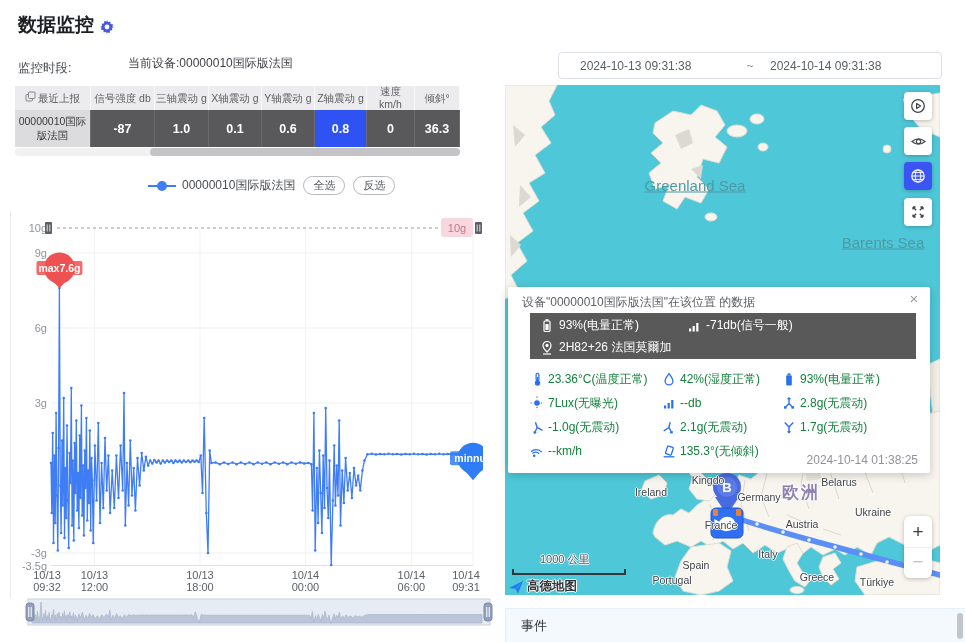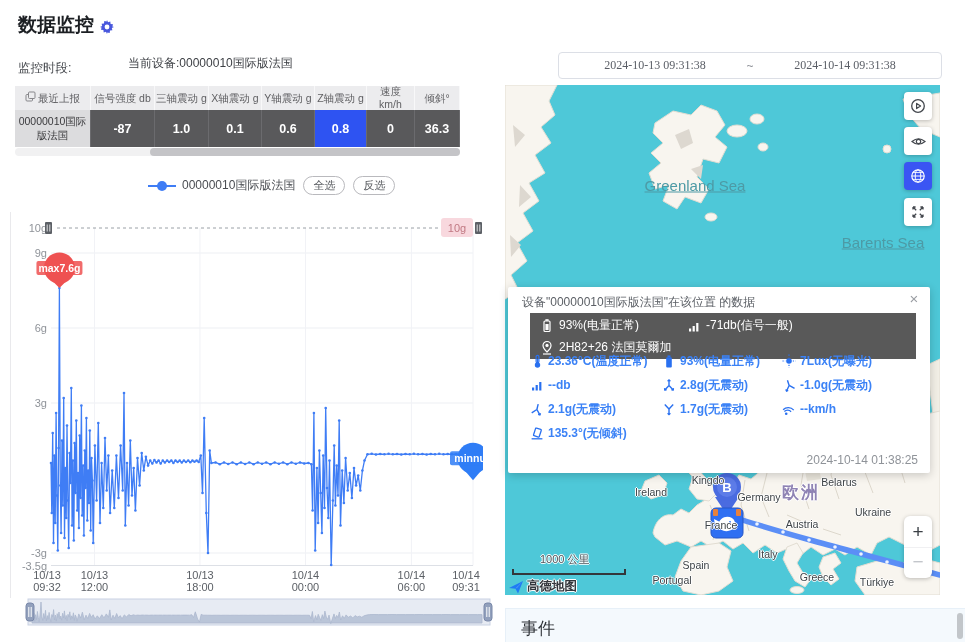--- a/index.html
+++ b/index.html
@@ -34,21 +34,21 @@
   .legend .seg i{position:absolute;left:9px;top:-4px;width:10px;height:10px;border-radius:50%;background:#3f7df5;}
   .pill{display:inline-block;border:1px solid #b9b9bd;border-radius:10px;font-size:11px;color:#55585d;
     padding:1px 9px;margin-left:8px;background:#fff;}
 
   .chart-wrap{left:10px;top:212px;width:472px;height:386px;border-left:1px solid #e9e9ec;}
   .dz-wrap{left:24px;top:597px;width:470px;height:36px;}
 
   
   .datebar{left:558px;top:52px;width:382px;height:25px;border:1px solid #dcdfe6;border-radius:4px;
     display:flex;align-items:center;justify-content:center;font-size:12px;color:#5a5e66;background:#fff;}
-  .datebar .dt{width:150px;text-align:center;font-family:Liberation Serif, serif;}
+  .datebar .dt{width:150px;}
   .datebar .sep{width:40px;text-align:center;color:#909399;}
 
   .map{left:505px;top:85px;width:435px;height:510px;overflow:hidden;background:#4ec8d8;}
   .map-label{position:absolute;transform:translate(-50%,-50%);pointer-events:none;white-space:nowrap;}
   .map-label.country{font-size:10.5px;font-weight:normal;color:#3e4347;
     text-shadow:1px 0 0 #fff,-1px 0 0 #fff,0 1px 0 #fff,0 -1px 0 #fff;}
   .map-label.sea{font-size:15px;color:#4d9aa5;text-decoration:underline;}
   .map-label.region{font-size:17px;font-weight:bold;color:#8f83b4;letter-spacing:2px;
     text-shadow:1px 0 0 #fff,-1px 0 0 #fff,0 1px 0 #fff,0 -1px 0 #fff;}
 
@@ -73,29 +73,29 @@
   .popup{left:508px;top:287px;width:422px;height:186px;background:#fff;border-radius:2px;
     box-shadow:0 2px 10px rgba(0,0,0,.2);z-index:5;}
   .popup .ptitle{position:absolute;left:14px;top:7px;font-size:12px;color:#5c6066;}
   .popup .pclose{position:absolute;right:8px;top:4px;font-size:15px;color:#9a9da3;width:16px;height:16px;
     line-height:16px;text-align:center;}
   .popup .darkbar{position:absolute;left:22px;top:26px;width:386px;height:46px;background:#595959;color:#fff;
     font-size:12px;}
   .popup .drow{position:absolute;left:10px;display:flex;align-items:center;}
   .popup .drow .ditem{display:flex;align-items:center;}
   .popup .drow svg{margin-right:5px;}
-  .pgrid{position:absolute;left:22px;top:62px;width:386px;display:grid;
-    grid-template-columns:132px 120px 134px;grid-auto-rows:24px;font-size:12px;color:#3b82f6;font-weight:bold;}
+  .pgrid{position:absolute;left:22px;top:80px;width:386px;display:grid;
+    grid-template-columns:132px 120px 134px;grid-auto-rows:24px;font-size:12px;color:#15803d;}
   .pgrid .gcell{display:flex;align-items:center;}
   .pgrid .gcell svg{margin-right:4px;flex:none;}
   .ptime{position:absolute;right:12px;bottom:6px;font-size:12px;color:#8f9399;}
 
   
   .events{left:505px;top:608px;width:460px;height:34px;background:#f4f9fd;border:1px solid #e7f0f8;}
-  .events .etitle{position:absolute;left:15px;top:8px;font-size:17px;color:#2f3338;}
+  .events .etitle{position:absolute;left:15px;top:8px;font-size:13px;color:#2f3338;}
   .events .ethumb{position:absolute;right:3px;top:4px;width:6px;height:26px;background:#c2c6ca;border-radius:3px;}
 
   svg text{font-family:"Liberation Sans","DejaVu Sans",sans-serif;}
 </style>
 </head>
 <body>
 
 <div id="app">
 
   <div class="abs page-title">数据监控</div>
@@ -582,20 +582,26 @@
     <div class="pgrid">
       <div class="gcell">
         <svg width="14" height="15" viewBox="0 0 14 15">
             <rect x="6.1" y="1.3" width="2.8" height="7.5" rx="1.4" fill="none" stroke="#2970f0" stroke-width="1.2"></rect>
             <circle cx="7.5" cy="11" r="2.7" fill="#2970f0"></circle>
             <line x1="7.5" y1="5" x2="7.5" y2="10" stroke="#2970f0" stroke-width="1.4"></line>
           </svg>
         <span>23.36°C(温度正常)</span>
       </div>
       <div class="gcell">
+        <svg width="14" height="14" viewBox="0 0 14 14">
+            <path d="M7,1.6 C4.7,4.6 3.1,6.8 3.1,9 a3.9,3.9 0 0 0 7.8,0 C10.9,6.8 9.3,4.6 7,1.6 Z" fill="none" stroke="#2970f0" stroke-width="1.3"></path>
+          </svg>
+        <span>42%(湿度正常)</span>
+      </div>
+      <div class="gcell">
         <svg width="14" height="15" viewBox="0 0 14 15">
             <rect x="5.5" y="1.4" width="3" height="1.6" fill="#2970f0"></rect>
             <rect x="4.2" y="3.2" width="5.6" height="10.2" rx="1" fill="#2970f0"></rect>
           </svg>
         <span>93%(电量正常)</span>
       </div>
       <div class="gcell">
         <svg width="14" height="14" viewBox="0 0 14 14">
             <circle cx="7" cy="7" r="2.8" fill="#2970f0"></circle>
             <g stroke="#2970f0" stroke-width="1.2" stroke-dasharray="1.2,1.2">

